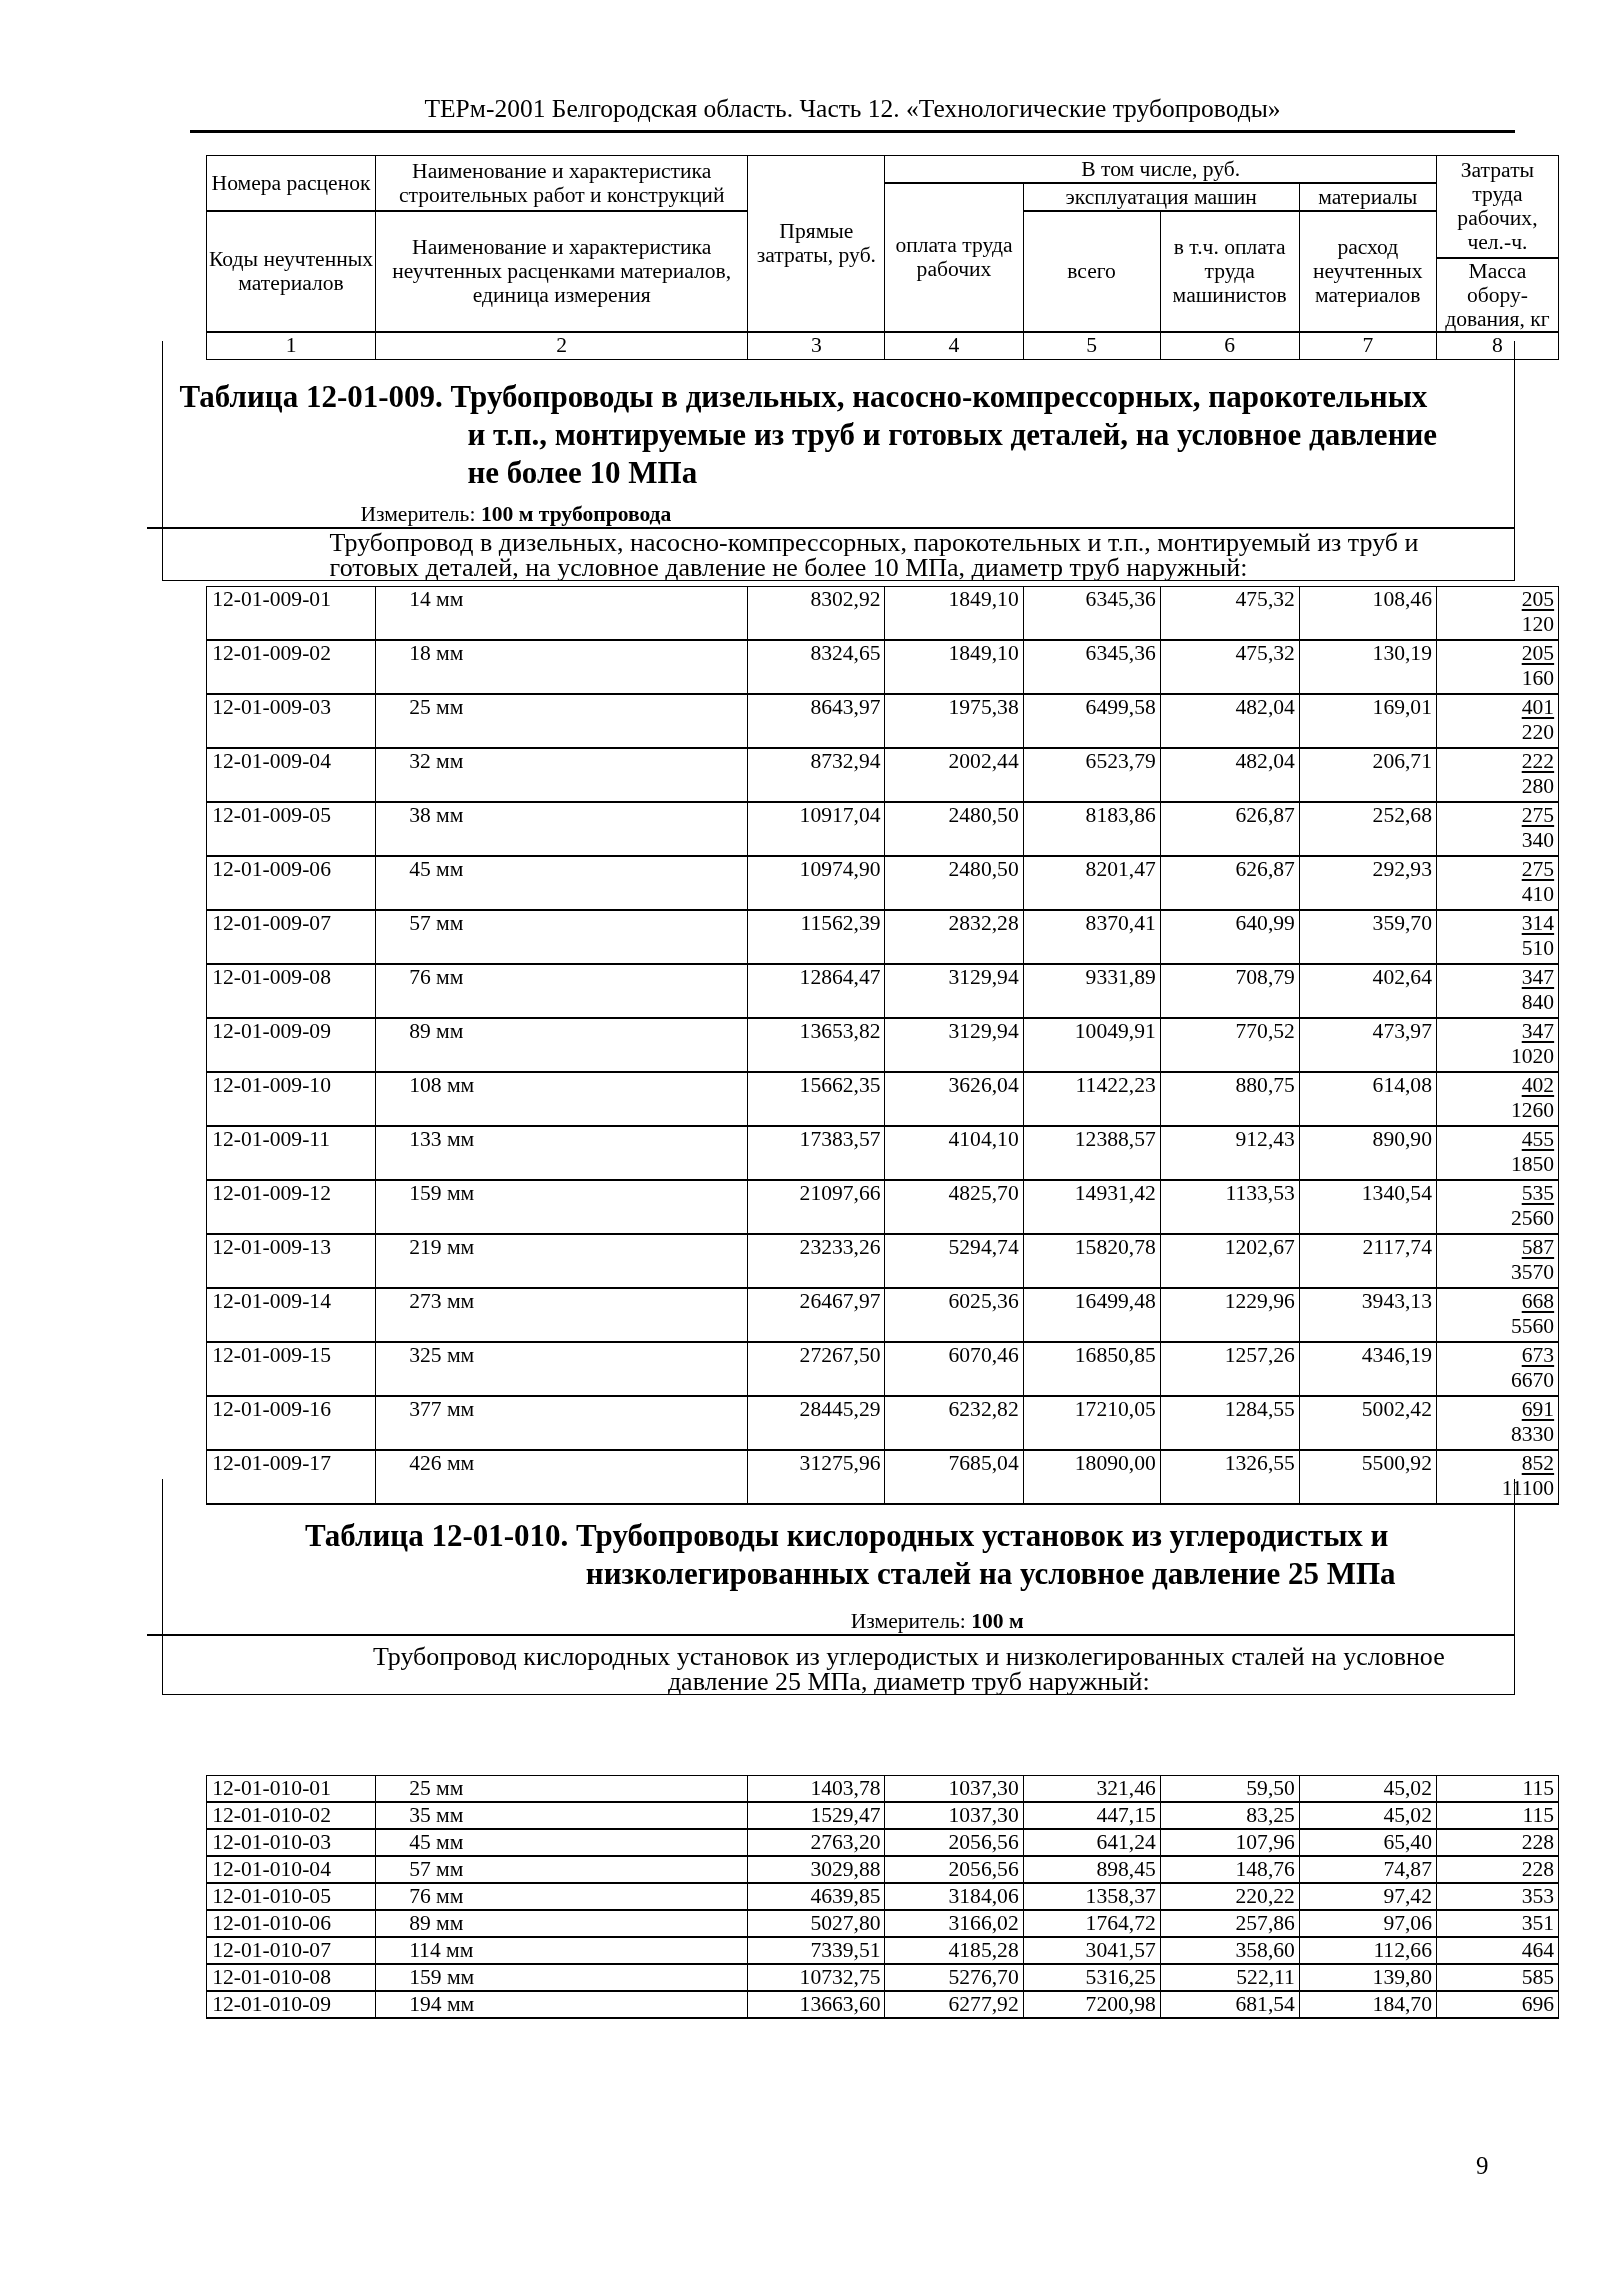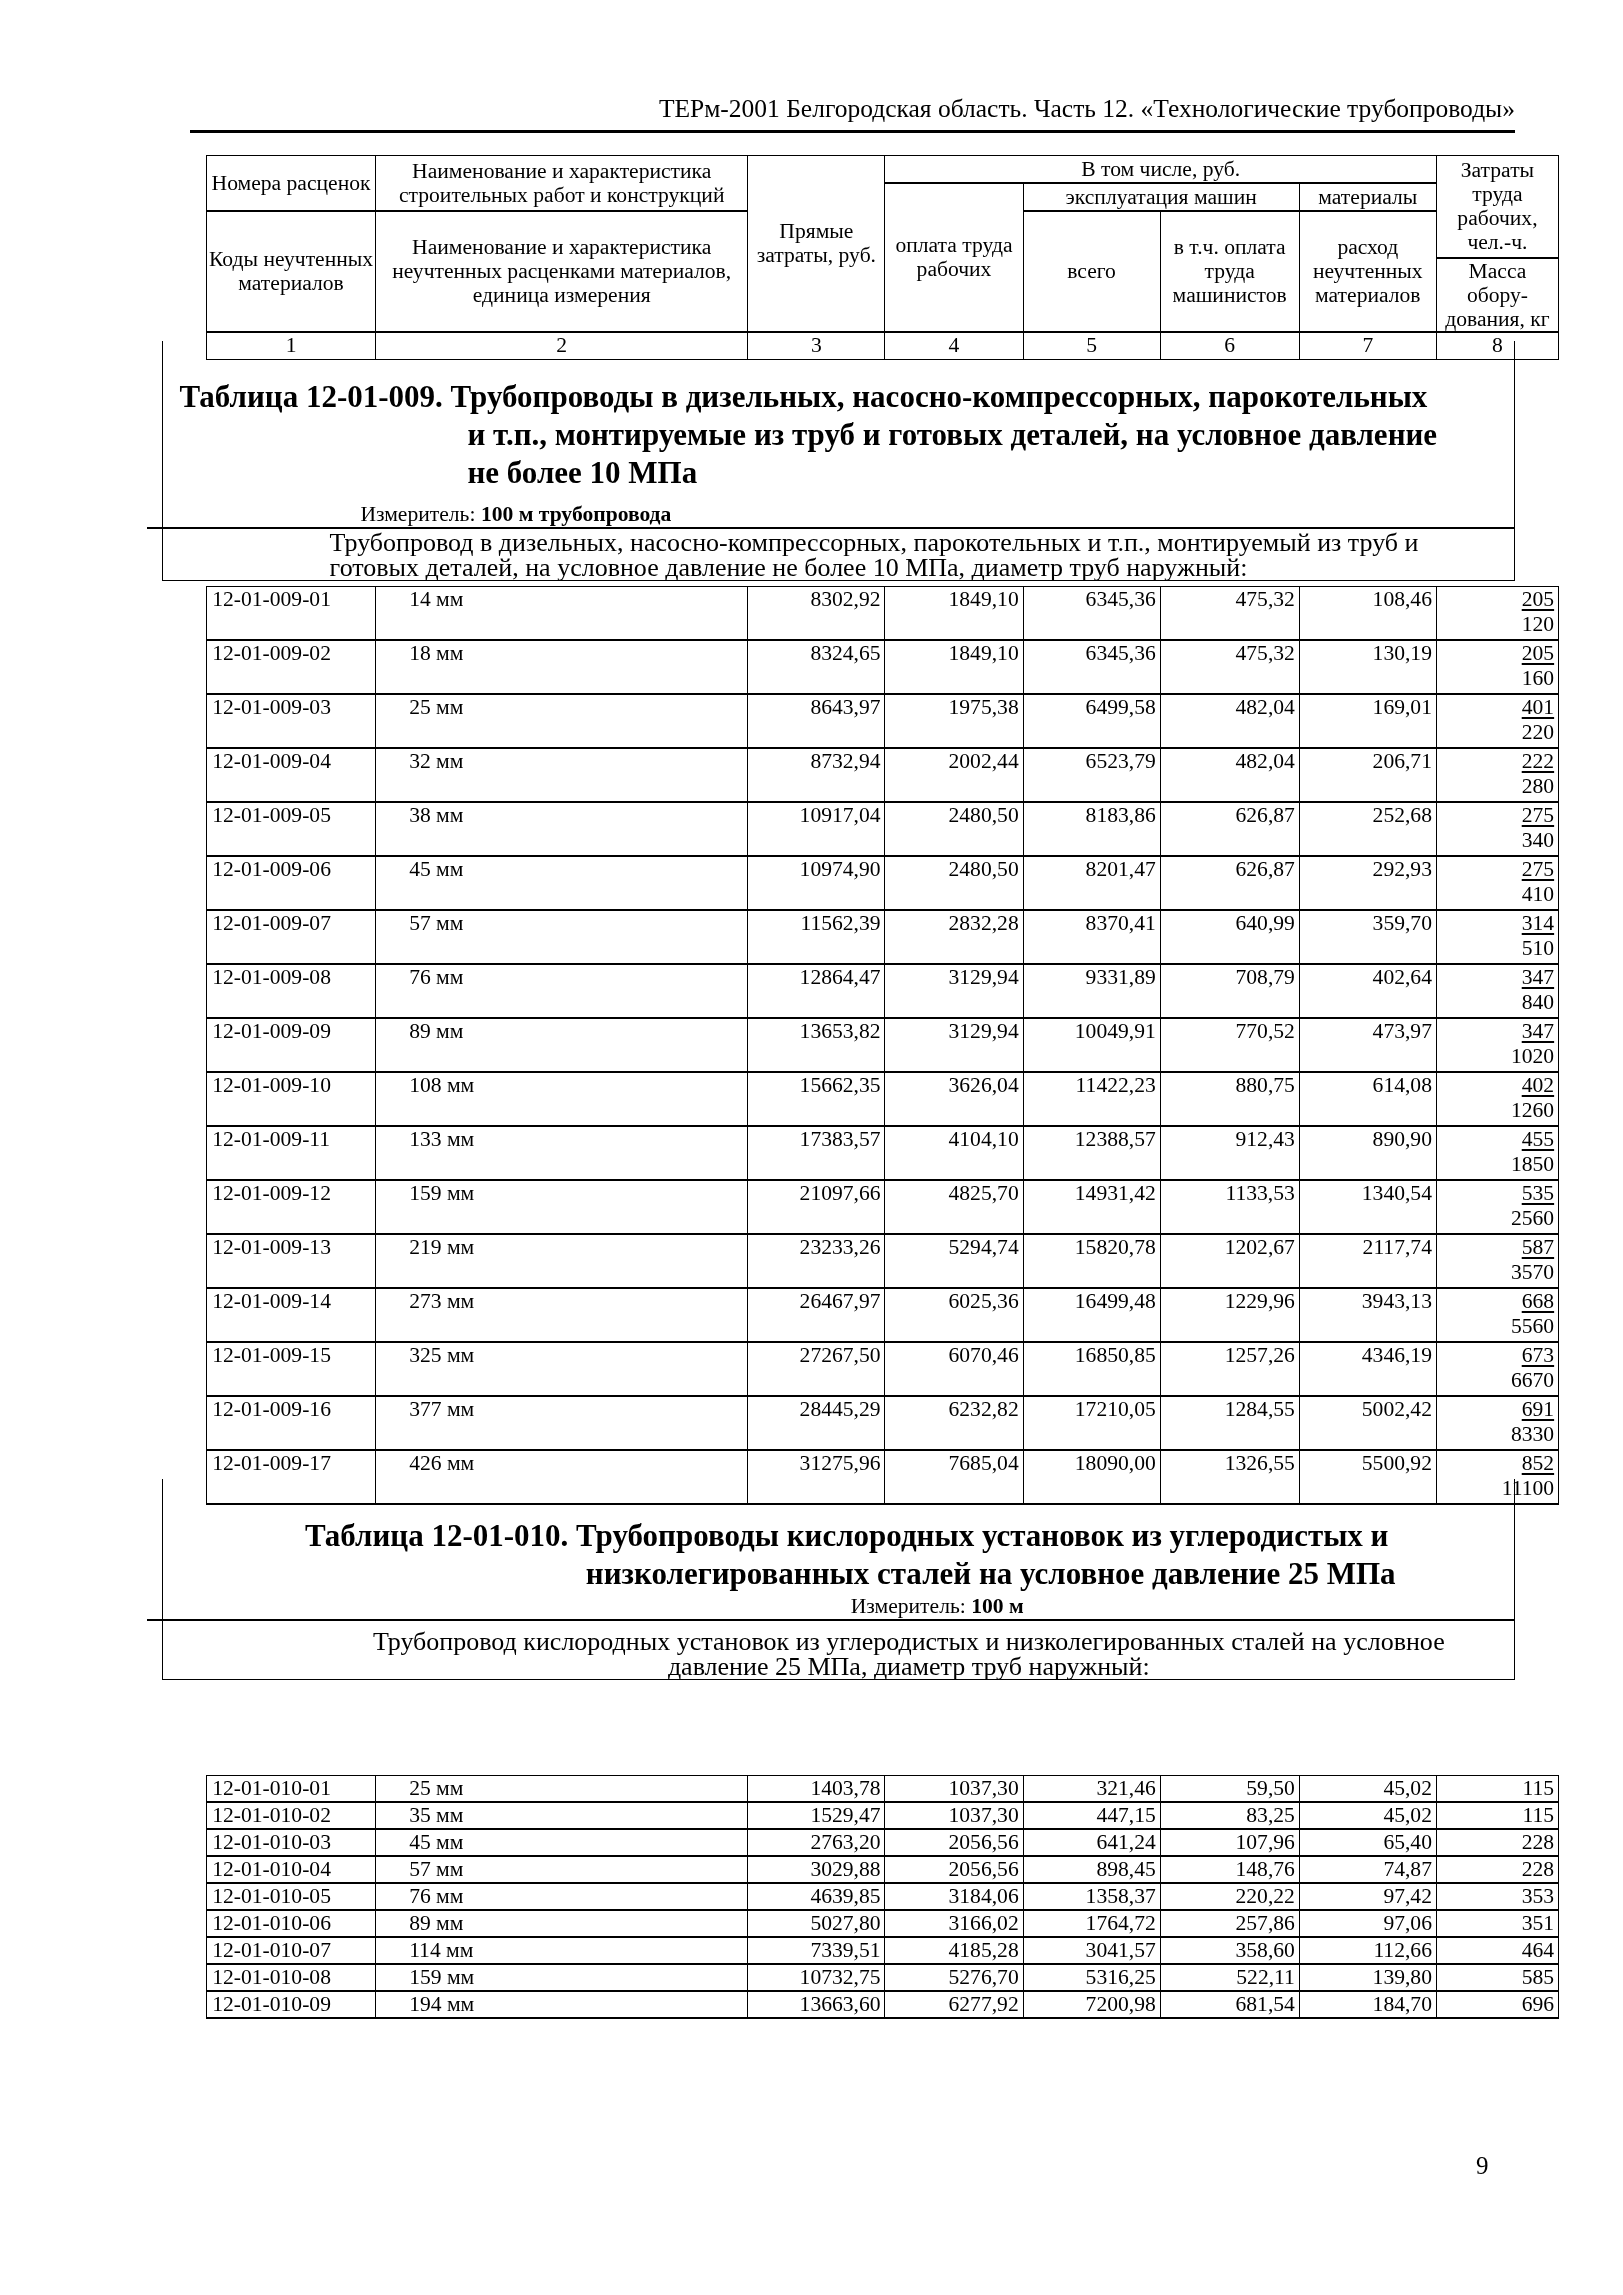--- a/index.html
+++ b/index.html
@@ -1,17 +1,17 @@
 <!DOCTYPE html>
 <html style="font-size:10.5px"><head>
 <meta charset="utf-8">
 <style>
   html, body { margin:0; padding:0; background:#ffffff; }
   body { width:1623px; height:2295px; position:relative; font-family:"Liberation Serif","DejaVu Serif",serif; color:#000; }
-  .running-header { position:absolute; left:190px; top:93px; width:1325px; text-align:right; font-size:25.5px; line-height:31px; }
+  .running-header { position:absolute; left:190px; top:93px; width:1325px; text-align:center; font-size:25.5px; line-height:31px; }
   .header-rule { position:absolute; left:190px; top:130px; width:1325px; height:2.6px; background:#000; }
   .page-number { position:absolute; left:1476px; top:2152px; font-size:25px; }
 
   table.grid { position:absolute; left:162px; border-collapse:collapse; table-layout:fixed; width:1353px; font-size:21.6px; line-height:25px;margin-left:44px; }
   table.grid td { border:1.3px solid #000; padding:0 3.9px; vertical-align:top; }
   .c1{width:169px}.c2{width:372px}.c3{width:137px}.c4{width:138px}.c5{width:137px}.c6{width:139px}.c7{width:137px}.c8{width:122px}
 
   #hdr { top:155px; }
   #hdr td { text-align:center; vertical-align:middle; line-height:24px; padding:0 2px; }
   #hdr tr.colnums td { height:26px; line-height:25px; }
@@ -340,21 +340,21 @@
     </tbody>
 </table>
 
 <div class="sec-title" id="t010-title" style="top:1479px;text-align:center;">
   <div class="title-block" style="padding-top:38px;">
     <div class="t-heading">
       <span>Таблица 12-01-010.</span>
       <span>Трубопроводы кислородных установок из углеродистых и</span>
       <div class="cont">низколегированных сталей на условное давление 25 МПа</div>
     </div>
-    <div class="measure" style="margin-top:0;">
+    <div class="measure" style="margin-top:15px;">
       <span>Измеритель:</span>
       <b>100 м</b>
     </div>
   </div>
   <div class="group-desc" style="margin-left:-16.4px;padding-top:8px;">Трубопровод кислородных установок из углеродистых и низколегированных сталей на условное давление 25 МПа, диаметр труб наружный:</div>
 </div>
 
 <table class="grid" id="t010" style="top:1775px;">
   <colgroup>
       <col class="c1">

